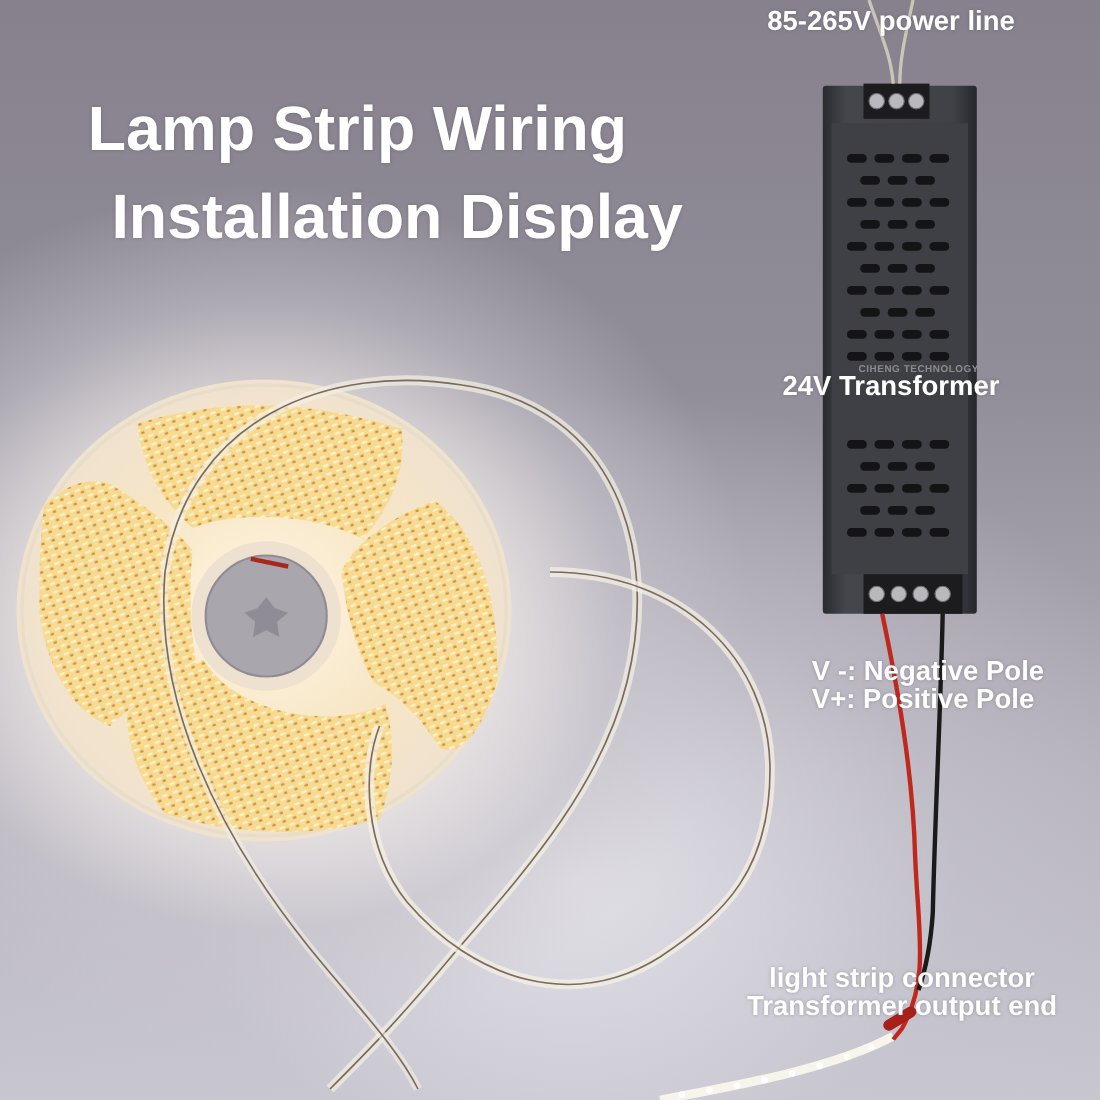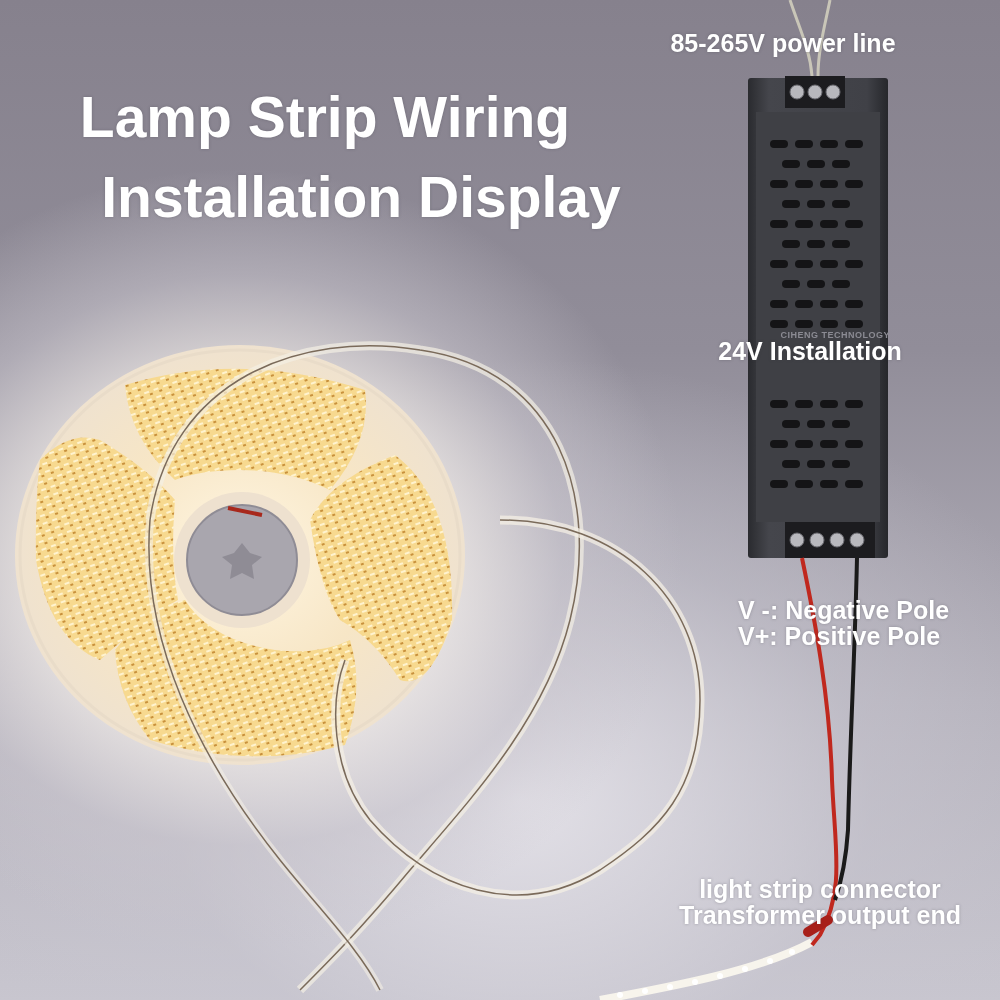--- a/index.html
+++ b/index.html
@@ -22,21 +22,21 @@
       text-shadow: 0 0 3px rgba(60,60,70,0.35);
       line-height: 1.05; white-space: nowrap;
     }
     .title {
       left: 0; width: 650px; text-align: center;
       font-size: 57px; letter-spacing: 0px;
     }
     .title.l1 { top: 88px; }
     .title.l2 { top: 168px; margin-left: 36px; }
     .callout { font-size: 25px; text-align: center; }
-    .c-input { left: 593px; top: 6px; width: 380px; margin-top: 24px; }
+    .c-input { left: 620px; top: 6px; width: 380px; }
     .c-transformer { left: 680px; top: 338px; width: 260px; }
     .c-poles { left: 738px; top: 597px; width: 262px; text-align: left; }
     .c-output { left: 640px; top: 876px; width: 360px; }
     .brand {
       position: absolute; left: 760px; top: 330px; width: 130px; text-align: right;
       font-size: 9px; color: #8b8b93; font-weight: bold; letter-spacing: 0.5px;
     }
   </style>
 </head>
 <body>
@@ -193,21 +193,21 @@
 <div class="brand">CIHENG TECHNOLOGY</div>
 
 <div class="label title l1">Lamp Strip Wiring</div>
 <div class="label title l2">Installation Display</div>
 
 <div class="label callout c-input">
   <div>85-265V power line</div>
 </div>
 
 <div class="label callout c-transformer">
-  <div>24V Installation</div>
+  <div>24V Transformer</div>
 </div>
 
 <div class="label callout c-poles">
   <div>V -: Negative Pole</div>
   <div>V+: Positive Pole</div>
 </div>
 
 <div class="label callout c-output">
   <div>light strip connector</div>
   <div>Transformer output end</div>

